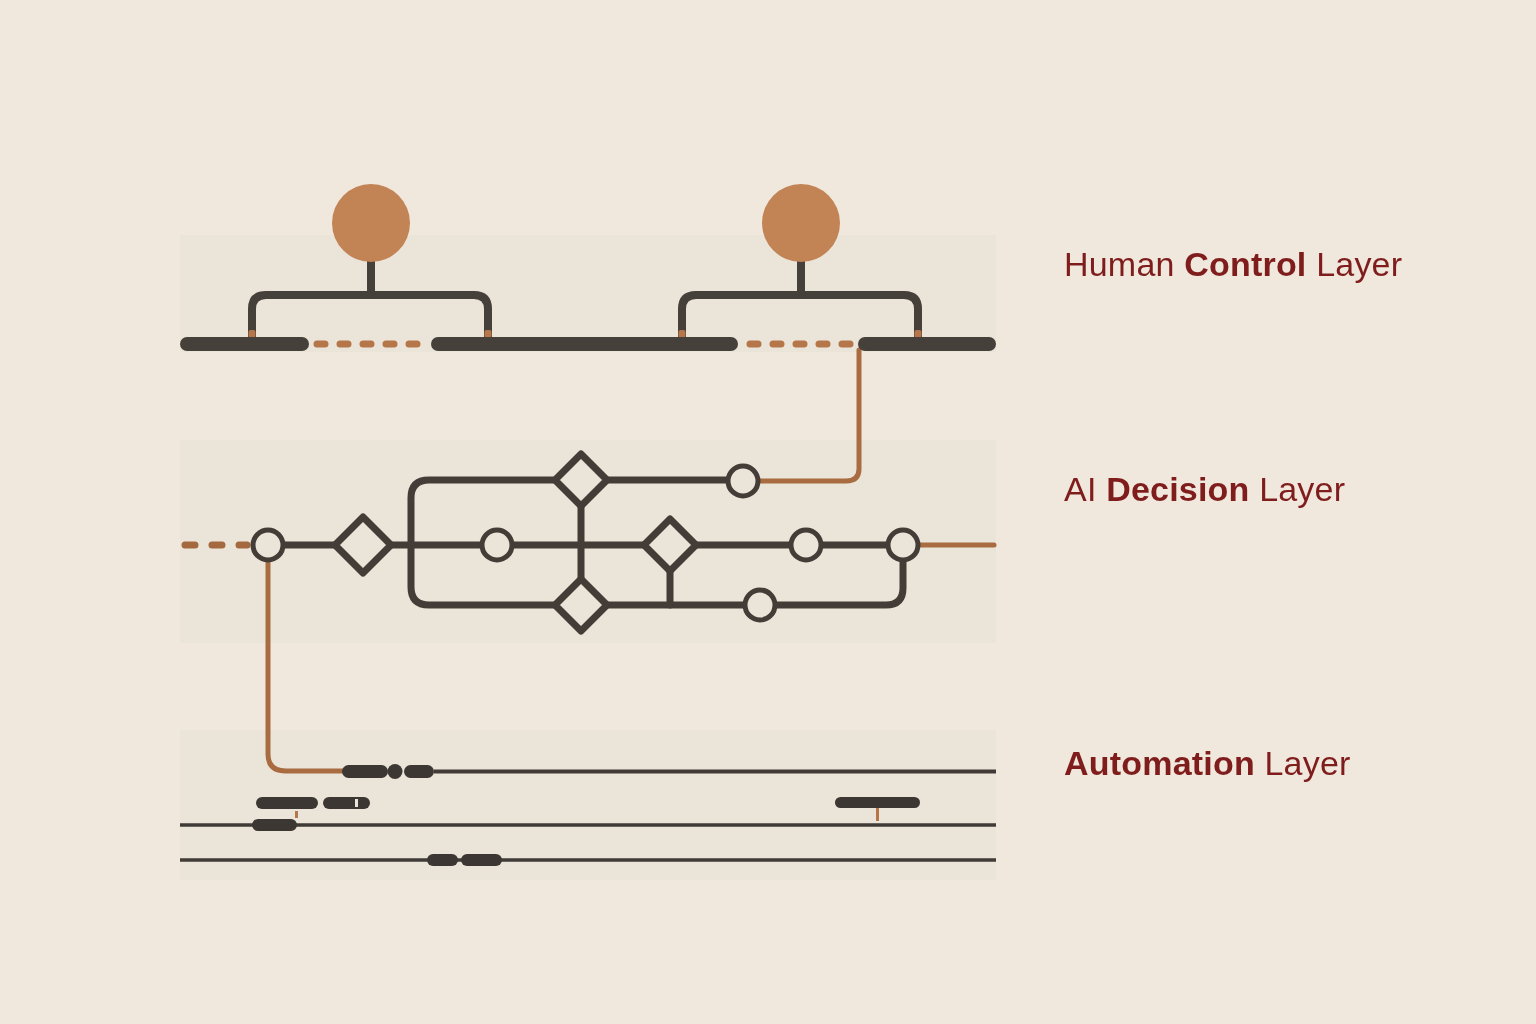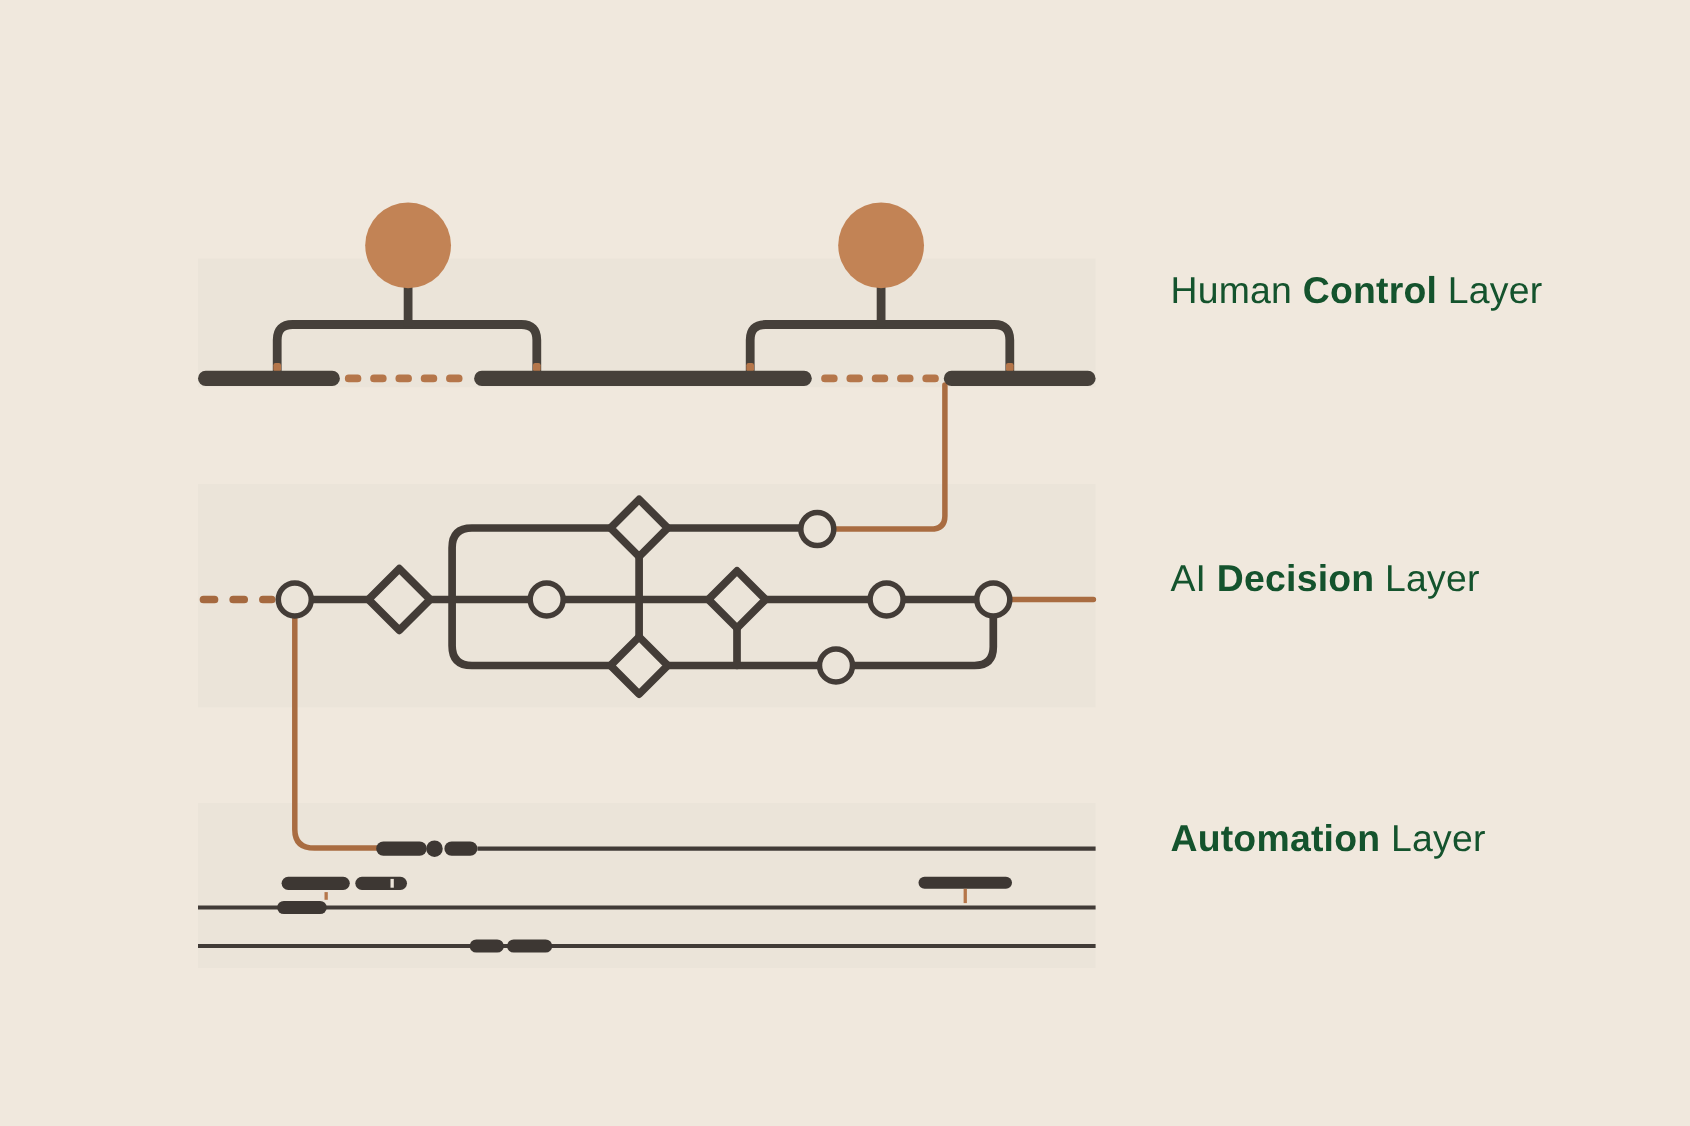--- a/index.html
+++ b/index.html
@@ -17,21 +17,21 @@
   .or{stroke:#a96c41;stroke-width:5;fill:none;stroke-linecap:round;}
   .dash-top{stroke:#b5764a;stroke-width:7;stroke-linecap:round;stroke-dasharray:8 15;fill:none;}
   .dash-mid{stroke:#a5693f;stroke-width:7;stroke-linecap:round;stroke-dasharray:10 17;fill:none;}
   .barseg{fill:#46403a;}
   .cap{fill:#3d3733;}
   .thin{stroke:#413b37;stroke-width:4;stroke-linecap:butt;}
   .thin2{stroke:#413b37;stroke-width:3.5;stroke-linecap:butt;}
   .tick{fill:#b5764a;}
   .layer-label{
     position:absolute;left:1064px;
-    font-size:34px;line-height:38px;color:#14532d;letter-spacing:0.2px;
+    font-size:34px;line-height:38px;color:#7f1d1d;letter-spacing:0.2px;
     white-space:nowrap;
   }
   .layer-label b{font-weight:700;}
 </style>
 </head>
 <body>
 
 <svg id="diagram" width="1536" height="1024" viewBox="0 0 1536 1024">
 
   <rect class="band" x="180" y="235" width="816" height="117"></rect>
@@ -114,18 +114,18 @@
 
     <line class="thin2" x1="180" y1="860" x2="996" y2="860"></line>
     <rect class="cap" x="427" y="854" width="31" height="12" rx="6"></rect>
     <rect class="cap" x="461" y="854" width="41" height="12" rx="6"></rect>
   </g>
 </svg>
 
 <div class="layer-label" style="top:245px">
   <span>Human </span><b>Control</b><span> Layer</span>
 </div>
-<div class="layer-label" style="top:507px">
+<div class="layer-label" style="top:470px">
   <span>AI </span><b>Decision</b><span> Layer</span>
 </div>
 <div class="layer-label" style="top:744px">
   <span></span><b>Automation</b><span> Layer</span>
 </div>
 
 </body></html>

